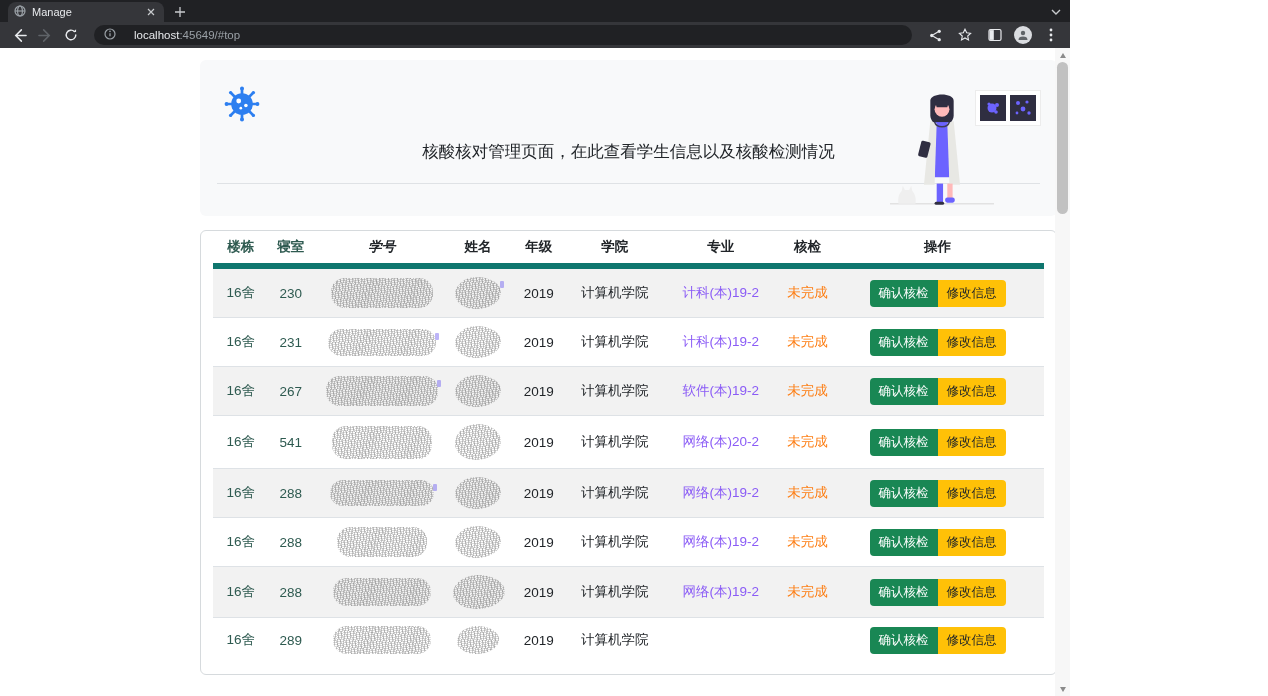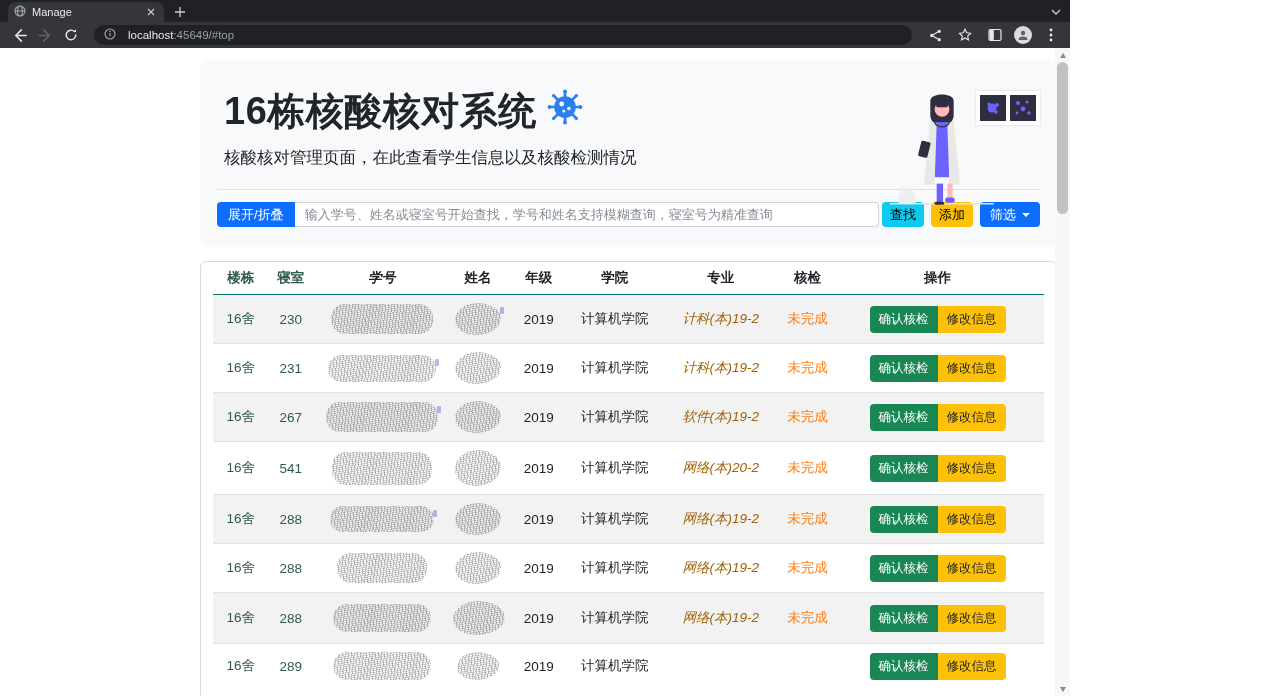--- a/index.html
+++ b/index.html
@@ -13,58 +13,58 @@
   .tab { margin-left:8px; width:156px; height:20px; background:#35363a; border-radius:8px 8px 0 0;
          display:flex; align-items:center; padding:0 6px; color:#e8eaed; font-size:11px; gap:6px; }
   .tab-title { flex:1; white-space:nowrap; overflow:hidden; }
   .tab-close { width:14px; height:14px; display:flex; align-items:center; justify-content:center; border-radius:50%; }
   .newtab { width:24px; height:20px; display:flex; align-items:center; justify-content:center; margin-left:4px; }
   .tabstrip-chevron { position:absolute; right:8px; top:4px; }
 
   .toolbar { height:26px; background:#35363a; display:flex; align-items:center; padding:0 8px; gap:4px; }
   .navbtn { width:22px; height:22px; display:flex; align-items:center; justify-content:center; border-radius:50%; flex:0 0 auto; }
   .addressbar { flex:1; height:20px; background:#202124; border-radius:10px; margin:0 8px;
-                display:flex; align-items:center; padding:0 10px; gap:12px; font-size:11.5px; }
+                display:flex; align-items:center; padding:0 10px; gap:18px; font-size:11.5px; }
   .url-host { color:#e8eaed; } .url-rest { color:#9aa0a6; }
   .toolbar-right { display:flex; align-items:center; gap:8px; }
   .avatar { width:18px; height:18px; border-radius:50%; background:#dadce0; display:flex; align-items:center; justify-content:center; }
 
   
   .viewport { position:relative; height:648px; background:#fff; overflow:hidden; }
   .container { position:absolute; left:200px; top:0; width:857px; }
 
   .jumbotron { margin-top:12px; background:#f8f9fa; border-radius:6px; padding:26px 24px 20px; position:relative; }
   .page-title { font-size:38px; font-weight:700; color:#212529; letter-spacing:.5px; display:flex; align-items:center; gap:10px; }
-  .page-subtitle { margin-top:10px; font-size:16.5px; color:#212529; }
+  .page-subtitle { margin-top:10px; font-size:16.5px; color:#212529;text-align:center; }
   .jumbotron hr { border:none; border-top:1px solid #dfe2e5; margin:20px -7px 12px; }
 
   .searchrow { display:flex; align-items:stretch; height:25px; margin:0 -7px; }
   .btn { border:none; cursor:pointer; font-family:inherit; }
   .btn-toggle { background:#0d6efd; color:#fff; font-size:13px; padding:0 11px; border-radius:4px 0 0 4px; }
   .search-input { flex:1; border:1px solid #ced4da; border-left:none; border-radius:0 4px 4px 0;
                   font-size:13px; padding:0 10px; color:#212529; font-family:inherit; }
   .search-input::placeholder { color:#848c94; }
   .btn-find { background:#0dcaf0; color:#000; font-size:13px; padding:0 8px; border-radius:4px; margin-left:3px; }
   .btn-add  { background:#ffc107; color:#000; font-size:13px; padding:0 8px; border-radius:4px; margin-left:7px; }
   .btn-filter { background:#0d6efd; color:#fff; font-size:13px; padding:0 10px; border-radius:4px; margin-left:7px;
                 display:flex; align-items:center; gap:6px; }
   .caret { width:0; height:0; border-left:4px solid transparent; border-right:4px solid transparent; border-top:4px solid #fff; }
 
   .card { margin-top:14px; background:#fff; border:1px solid #d6dadd; border-radius:6px; padding:0 12px 12px; }
   .card-title { text-align:center; font-weight:700; font-size:15px; color:#212529; padding:10px 0; }
 
   table { width:100%; border-collapse:collapse; font-size:13.5px; color:#212529; table-layout:fixed; }
-  th { font-weight:700; padding:7px 2px; border-bottom:1px solid #0f766e; text-align:center; }
+  th { font-weight:700; padding:7px 2px; border-bottom:6px solid #0f766e; text-align:center; }
   td { padding:8px 2px; text-align:center; vertical-align:middle; height:36px; }
   tbody tr { border-top:1px solid #dee2e6; }
   tbody tr:nth-child(odd) { background:#f2f2f2; }
   .c-building { width:6.7%; } .c-room { width:5.3%; } .c-id { width:16.6%;font-style:italic; } .c-name { width:6.6%; }
   .c-grade { width:8%; } .c-college { width:10.3%; } .c-major { width:15.2%; } .c-status { width:5.7%; } .c-actions { width:25.6%; }
   .c-building, .c-room { color:#2e5a50; }
-  .major-link { color:#a16207; text-decoration:none; cursor:pointer;font-style:italic; }
+  .major-link { color:#8b5cf6; text-decoration:none; cursor:pointer; }
   .status-incomplete { color:#fd7e14; font-weight:400; }
   .btn-pair { display:inline-flex; }
   .btn-confirm { background:#198754; color:#fff; font-size:12.5px; padding:5px 9px; border-radius:4px 0 0 4px; white-space:nowrap; }
   .btn-edit { background:#ffc107; color:#212529; font-size:12.5px; padding:5px 9px; border-radius:0 4px 4px 0; white-space:nowrap; }
 
   
   .blob { display:inline-block; vertical-align:middle; position:relative;
     background:
       repeating-linear-gradient(97deg, rgba(60,60,60,.45) 0 1px, transparent 1px 3px),
       repeating-linear-gradient(171deg, rgba(90,90,90,.38) 0 1px, transparent 1px 2px),
@@ -196,21 +196,20 @@
           </svg>
       </div>
     </div>
   </div>
 
   <div class="viewport">
     <div class="container">
 
       <div class="jumbotron">
         <div class="page-title">
-          <span>16栋核酸核对系统</span>
           <span>
             <svg width="36" height="36" viewBox="0 0 24 24">
               <g stroke="#2d7ff0" stroke-width="1.8" stroke-linecap="round">
                 <line x1="12" y1="1.5" x2="12" y2="5"></line>
                   <line x1="12" y1="19" x2="12" y2="22.5"></line>
                 <line x1="1.5" y1="12" x2="5" y2="12"></line>
                   <line x1="19" y1="12" x2="22.5" y2="12"></line>
                 <line x1="4.6" y1="4.6" x2="7" y2="7"></line>
                   <line x1="17" y1="17" x2="19.4" y2="19.4"></line>
                 <line x1="4.6" y1="19.4" x2="7" y2="17"></line>
@@ -272,30 +271,20 @@
                   <circle cx="13" cy="14" r="2.4" fill="#6c63ff"></circle>
                   <circle cx="19" cy="18" r="1.7" fill="#6c63ff"></circle>
                   <circle cx="7" cy="18" r="1.4" fill="#6c63ff"></circle>
                 </svg>
             </div>
           </div>
         </div>
 
         <hr>
 
-        <div class="searchrow">
-          <button class="btn btn-toggle">展开/折叠</button>
-          <input class="search-input" placeholder="输入学号、姓名或寝室号开始查找，学号和姓名支持模糊查询，寝室号为精准查询" style="">
-          <button class="btn btn-find">查找</button>
-          <button class="btn btn-add">添加</button>
-          <button class="btn btn-filter">
-            <span>筛选</span>
-            <span class="caret"></span>
-          </button>
-        </div>
       </div>
 
       <div class="card">
         <table>
           <thead>
             <tr>
               <th class="c-building">楼栋</th>
               <th class="c-room">寝室</th>
               <th class="c-id">学号</th>
               <th class="c-name">姓名</th>

